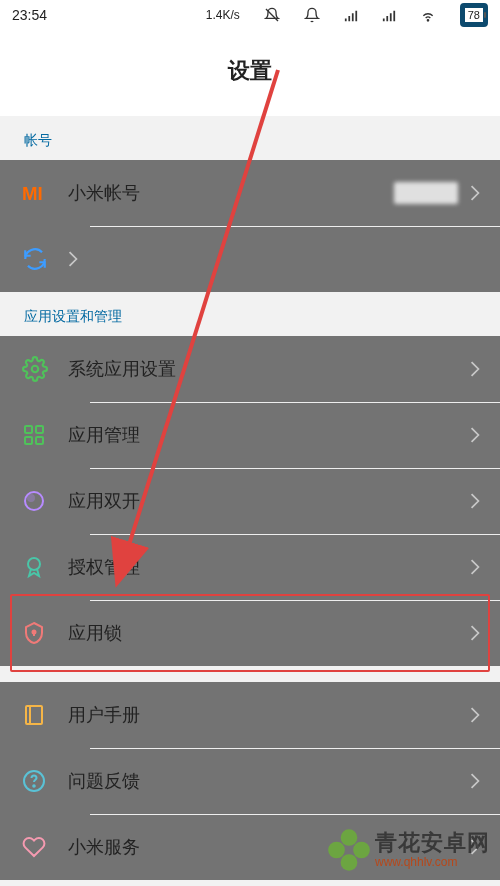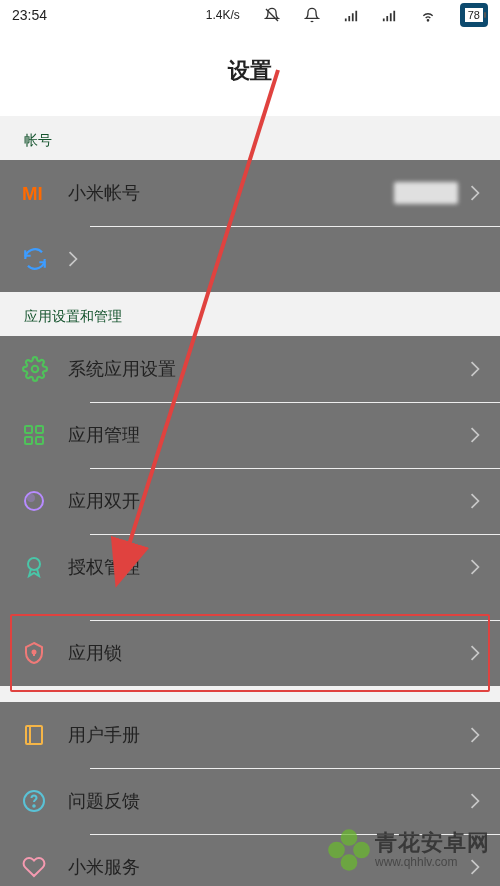--- a/index.html
+++ b/index.html
@@ -43,21 +43,21 @@
     background: #fff;
     text-align: center;
     font-size: 22px;
     font-weight: 600;
     padding: 26px 0 30px 0;
     color: #222;
   }
   
   .section-header {
     font-size: 14px;
-    color: #14532d;
+    color: #0369a1;
     padding: 16px 24px 10px 24px;
     background: #f2f2f2;
   }
   .list {
     background: #737373;
   }
   .row {
     display: flex;
     align-items: center;
     height: 66px;
@@ -111,21 +111,21 @@
     opacity: 0.85;
   }
   .watermark .wm-text {
     display: flex; flex-direction: column; line-height: 1.1;
   }
   .watermark .wm-title {
     font-size: 22px; font-weight: 700; color: #2f2f2f;
     letter-spacing: 1px;
   }
   .watermark .wm-url {
-    font-size: 12px; color: #404040;
+    font-size: 12px; color: #c2410c;
   }
 </style>
 </head>
 <body>
 
 <div class="status-bar">
   <div class="status-left">23:54</div>
   <div class="status-center"></div>
   <div class="status-right">
     <span class="net-speed">1.4K/s</span>
@@ -233,21 +233,21 @@
       <svg width="24" height="24" viewBox="0 0 24 24" fill="none" stroke="#49c6a8" stroke-width="2">
           <circle cx="12" cy="9" r="6"></circle>
           <path d="M9 14l-2 7 5-3 5 3-2-7"></path>
         </svg>
     </span>
     <span class="label">授权管理</span>
     <svg class="chevron" width="10" height="16" viewBox="0 0 8 14">
         <path d="M1 1l6 6-6 6" fill="none" stroke="currentColor" stroke-width="1.5"></path>
       </svg>
   </div>
-  <div class="row" style="position:relative;margin-top:20px;">
+  <div class="row" style="position:relative;">
     <span class="icon-slot">
       <svg width="24" height="24" viewBox="0 0 24 24" fill="none" stroke="#f07a78" stroke-width="2">
           <path d="M12 2l8 4v6c0 5-3.5 9-8 10-4.5-1-8-5-8-10V6l8-4z"></path>
           <circle cx="12" cy="11" r="1.5" fill="#f07a78"></circle>
           <path d="M12 12.5V15"></path>
         </svg>
     </span>
     <span class="label">应用锁</span>
     <svg class="chevron" width="10" height="16" viewBox="0 0 8 14">
         <path d="M1 1l6 6-6 6" fill="none" stroke="currentColor" stroke-width="1.5"></path>

